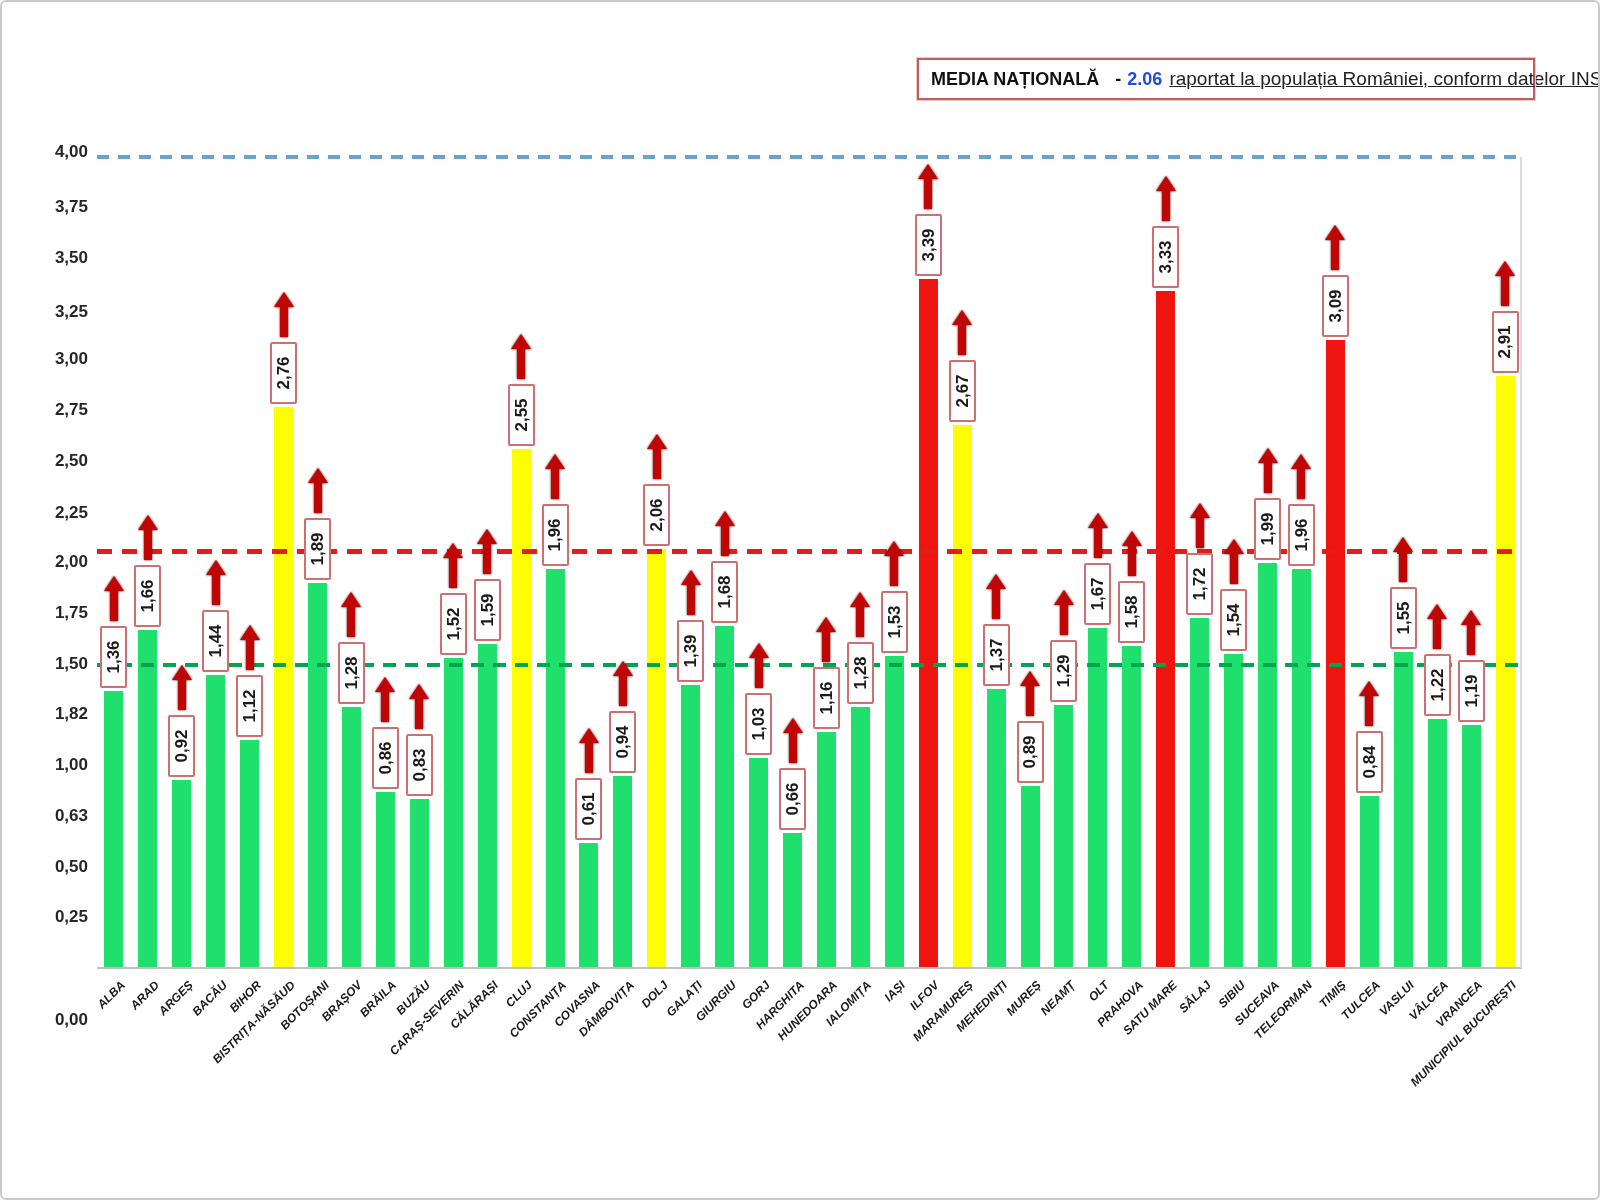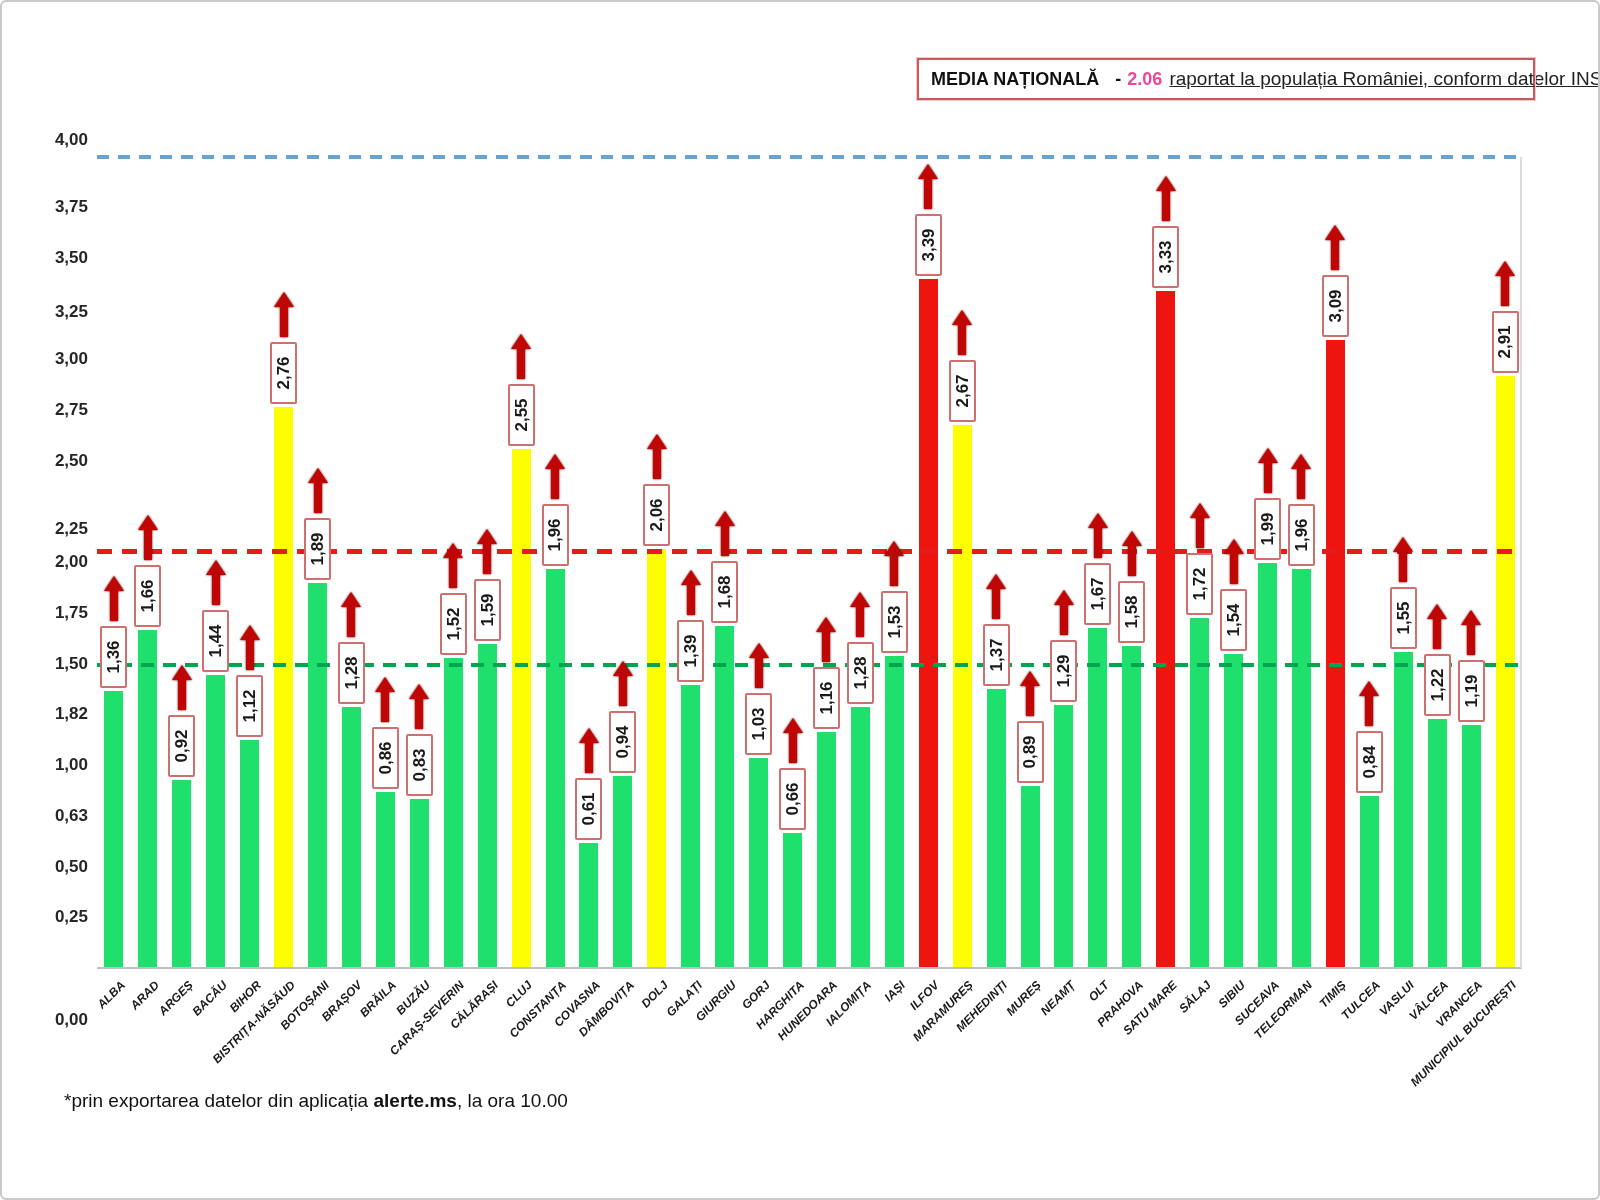--- a/index.html
+++ b/index.html
@@ -33,21 +33,21 @@
     background: #fff;
     border: 2px solid #c75b5b;
     outline: 1px solid #eec7c7;
     display: flex;
     align-items: center;
     padding-left: 12px;
     white-space: nowrap;
   }
   .mb-label { font-weight: bold; font-size: 18px; color: #111; margin-right: 16px; }
   .mb-dash  { font-weight: bold; font-size: 18px; color: #111; margin-right: 6px; }
-  .mb-value { font-weight: bold; font-size: 18px; color: #ec4899; margin-right: 7px; }
+  .mb-value { font-weight: bold; font-size: 18px; color: #1d4ed8; margin-right: 7px; }
   .mb-note  { font-size: 19px; color: #222; text-decoration: underline; }
   .plot {
     position: absolute;
     left: 95px; top: 155px;
     width: 1425px; height: 812px;
     border-bottom: 2px solid #bfbfbf;
     border-right: 2px solid #dcdcdc;
   }
   .ytick {
     position: absolute;
@@ -143,28 +143,28 @@
   <div id="yaxis">
       <div class="ytick" style="top: 1008px;">0,00</div>
       <div class="ytick" style="top: 905.25px;">0,25</div>
       <div class="ytick" style="top: 854.5px;">0,50</div>
       <div class="ytick" style="top: 803.75px;">0,63</div>
       <div class="ytick" style="top: 753px;">1,00</div>
       <div class="ytick" style="top: 702.25px;">1,82</div>
       <div class="ytick" style="top: 651.5px;">1,50</div>
       <div class="ytick" style="top: 600.75px;">1,75</div>
       <div class="ytick" style="top: 550px;">2,00</div>
-      <div class="ytick" style="top: 517px;">2,25</div>
+      <div class="ytick" style="top: 501px;">2,25</div>
       <div class="ytick" style="top: 448.5px;">2,50</div>
       <div class="ytick" style="top: 397.75px;">2,75</div>
       <div class="ytick" style="top: 347px;">3,00</div>
       <div class="ytick" style="top: 300px;">3,25</div>
       <div class="ytick" style="top: 245.5px;">3,50</div>
       <div class="ytick" style="top: 194.75px;">3,75</div>
-      <div class="ytick" style="top: 128px;">4,00</div>
+      <div class="ytick" style="top: 140px;">4,00</div>
     </div>
 
   <div class="plot" id="plot">
       <div class="bar" style="left: 7.46429px; height: 276.08px; background: rgb(31, 224, 109);"></div>
       <div class="valbox" style="left: 3.46429px; bottom: 279.08px;">
         <span>1,36</span>
       </div>
       <div class="arrow" style="left: 6.96429px; bottom: 346.08px;">
         <div class="head"></div>
         <div class="shaft"></div>
@@ -537,16 +537,13 @@
       <div class="arrow" style="left: 1398.04px; bottom: 660.73px;">
         <div class="head"></div>
         <div class="shaft"></div>
       </div>
       <div class="xlabel" style="left: 1242.04px; top: 821px;">MUNICIPIUL BUCUREȘTI</div>
       <div class="refline blue" style="top: -2px;"></div>
       <div class="refline red" style="top: 391.82px;"></div>
       <div class="refline green" style="top: 505.5px;"></div>
     </div>
 
-  <div class="footer">
-    <span>*prin exportarea datelor din aplicația </span><b>alerte.ms</b><span>, la ora 10.00</span>
-  </div>
 </div>
 
 </body></html>

